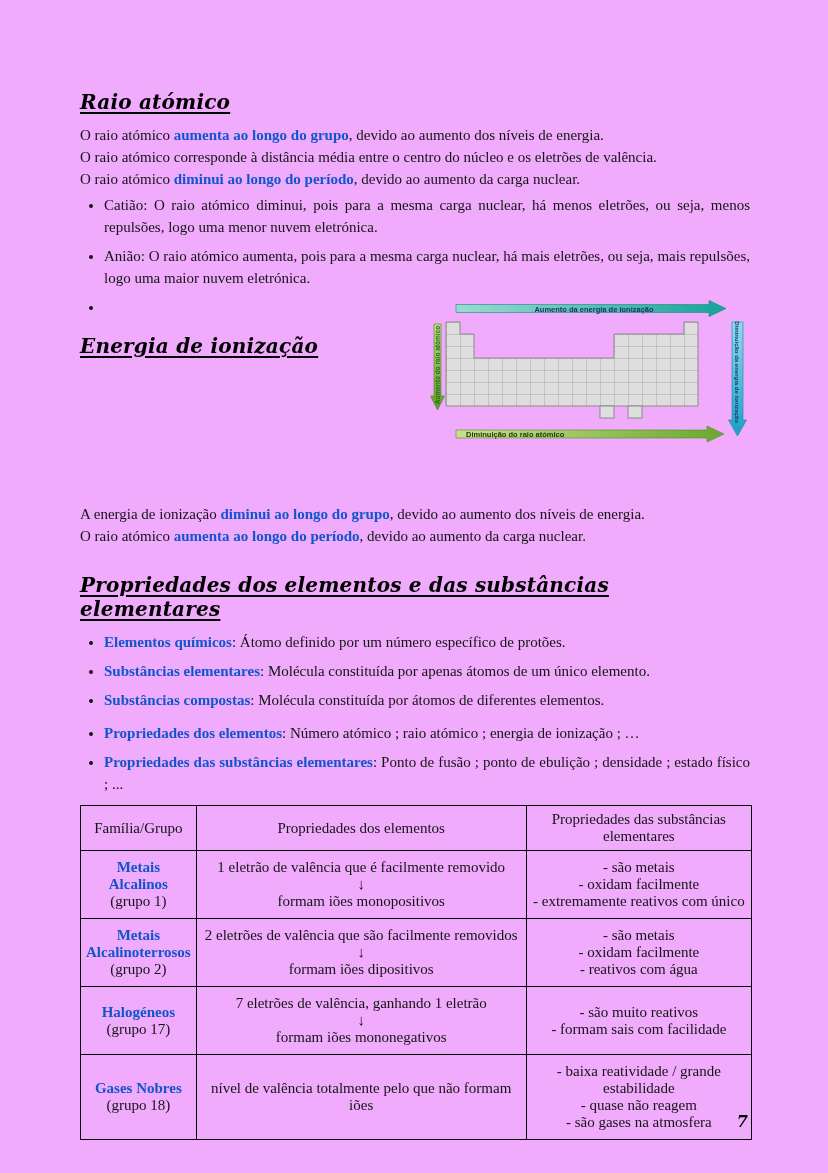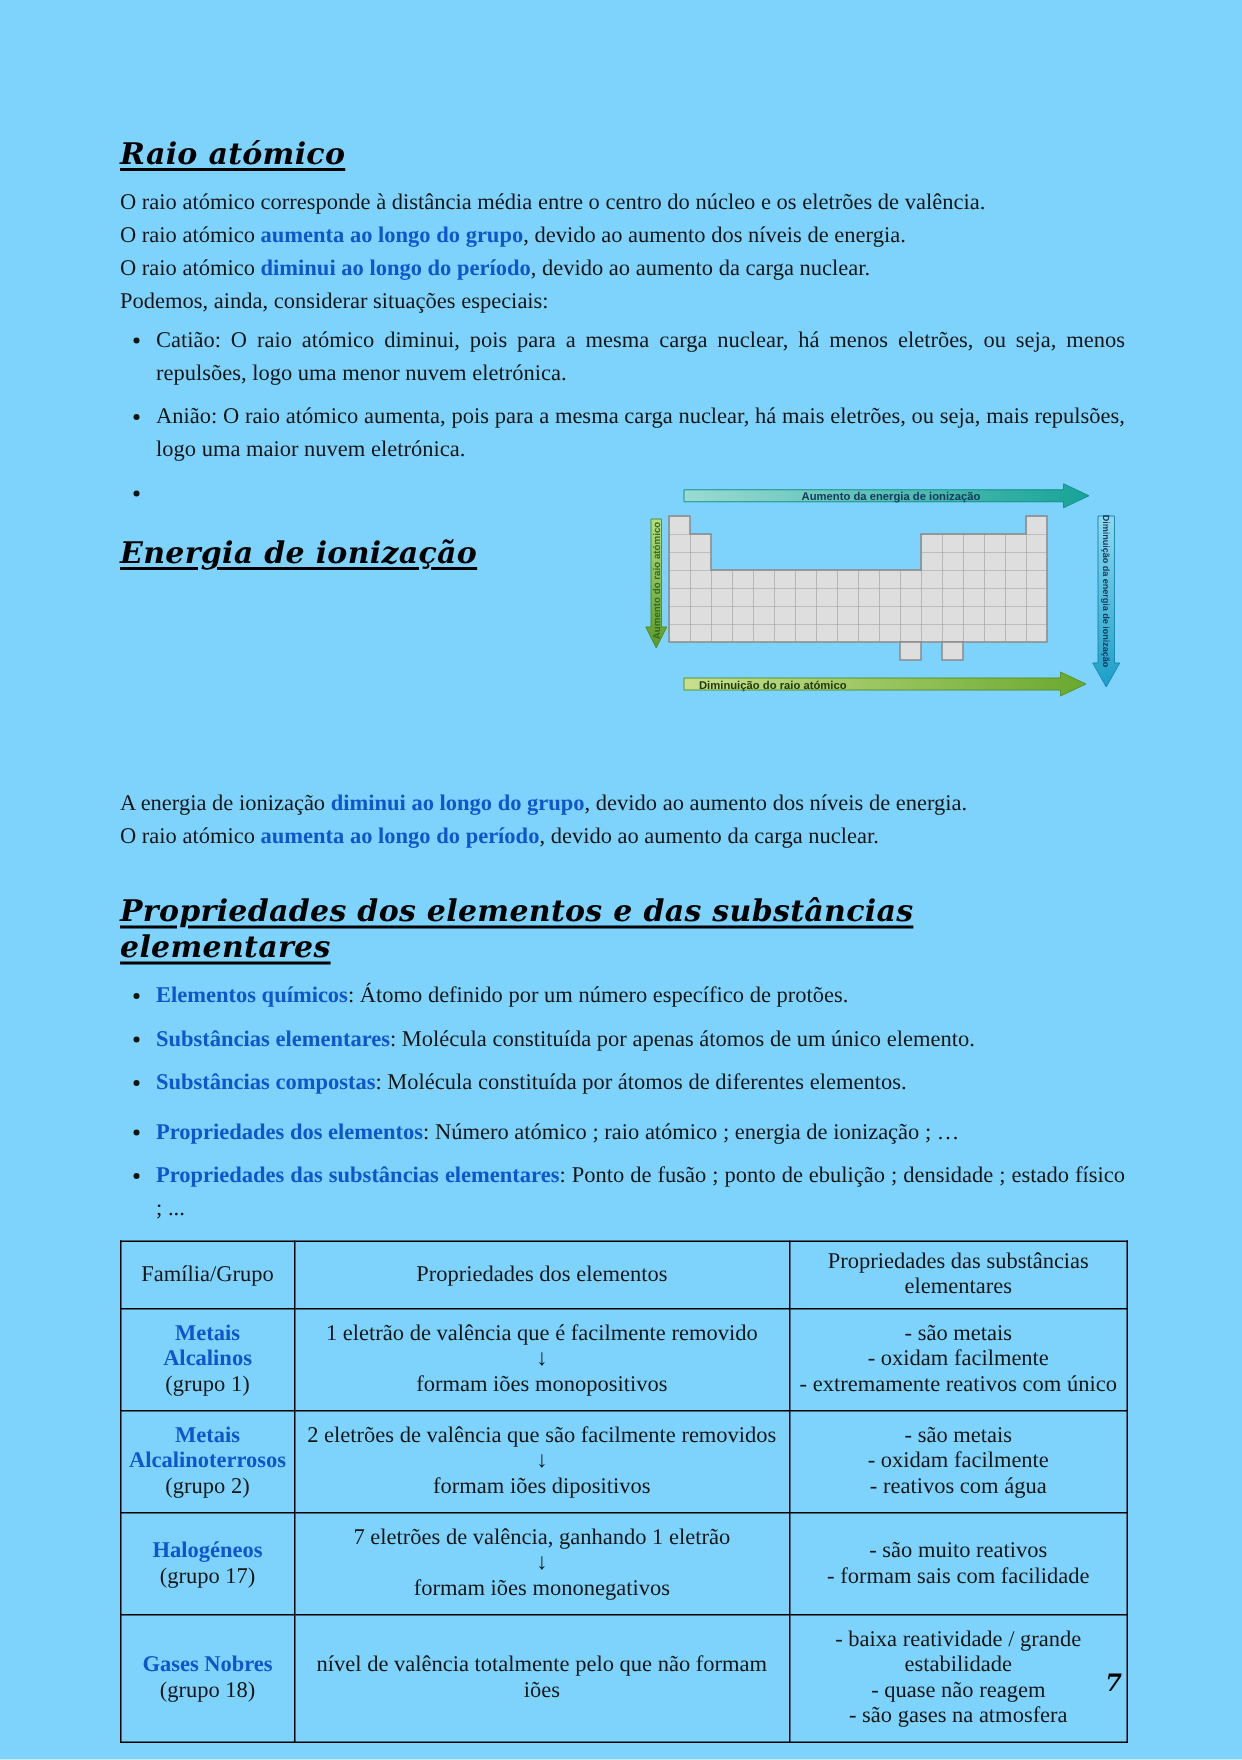--- a/index.html
+++ b/index.html
@@ -1,18 +1,18 @@
 <!DOCTYPE html>
 <html><head>
 <meta charset="utf-8">
 <style>
   *{box-sizing:border-box}
   html,body{margin:0;padding:0;background:#ffffff}
   .page{
-    width:828px;height:1173px;position:relative;overflow:hidden;background:#7dd3fc;
+    width:828px;height:1173px;position:relative;overflow:hidden;background:#f0abfc;
     padding:90px 78px 0 80px;
     font-family:"Liberation Serif",serif;color:#141414;
   }
   h2.script{
     font-family:"DejaVu Serif",serif;font-style:italic;font-weight:700;
     font-size:20px;color:#000;margin:0 0 10px 0;
     text-decoration:underline;text-underline-offset:3px;letter-spacing:.2px;
     display:table; 
   }
   h2.mt{margin-top:16px}
@@ -40,28 +40,27 @@
     font-family:"DejaVu Serif",serif;font-style:italic;font-weight:700;font-size:16px;color:#000
   }
 </style>
 </head>
 <body>
 
 <div class="page">
 
   <section>
     <h2 class="script">Raio atómico</h2>
+    <div class="line">
+      <span>O raio atómico </span><span class="em">aumenta ao longo do grupo</span><span>, devido ao aumento dos níveis de energia.</span>
+    </div>
     <div class="line"><span>O raio atómico corresponde à distância média entre o centro do núcleo e os eletrões de valência.</span></div>
     <div class="line">
-      <span>O raio atómico </span><span class="em">aumenta ao longo do grupo</span><span>, devido ao aumento dos níveis de energia.</span>
-    </div>
-    <div class="line">
       <span>O raio atómico </span><span class="em">diminui ao longo do período</span><span>, devido ao aumento da carga nuclear.</span>
     </div>
-    <div class="line"><span>Podemos, ainda, considerar situações especiais:</span></div>
 
     <ul class="bullets">
       <li><span>Catião: O raio atómico diminui, pois para a mesma carga nuclear, há menos eletrões, ou seja, menos repulsões, logo uma menor nuvem eletrónica.</span></li>
       <li><span>Anião: O raio atómico aumenta, pois para a mesma carga nuclear, há mais eletrões, ou seja, mais repulsões, logo uma maior nuvem eletrónica.</span></li>
       <li>
         <figure class="pt-figure">
           <svg width="324" height="150" viewBox="0 0 324 150">
             <defs>
               <linearGradient id="tealGrad" x1="0" y1="0" x2="1" y2="0">
                 <stop offset="0" stop-color="#9adbd2"></stop>

